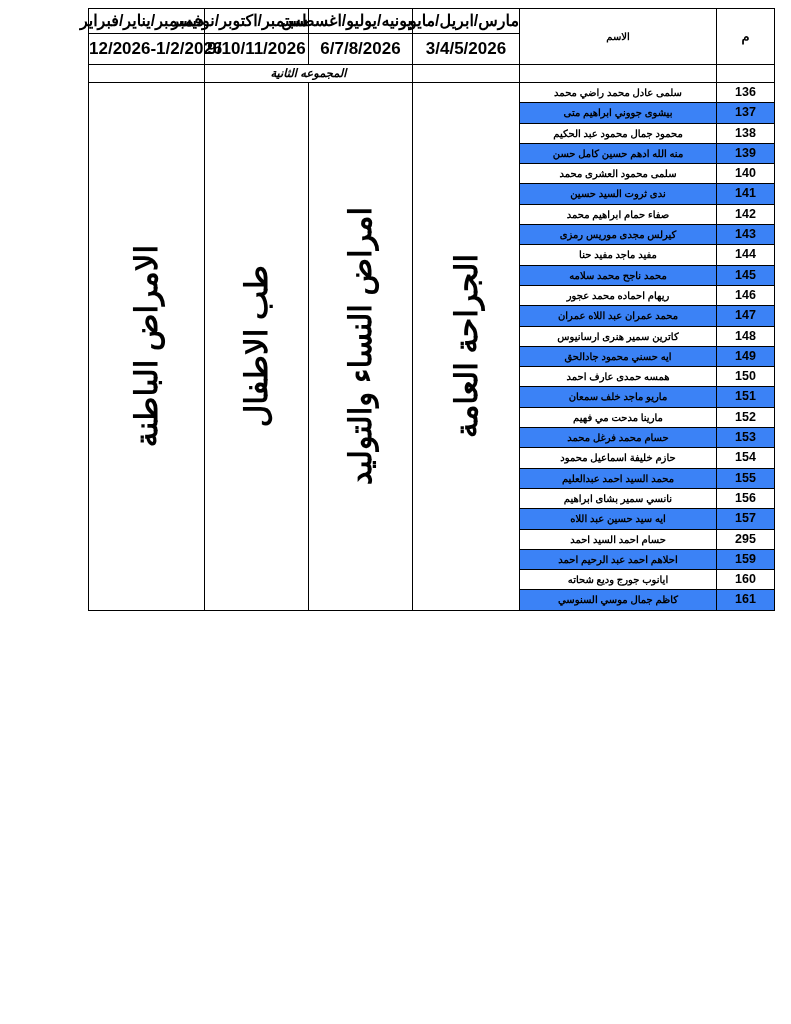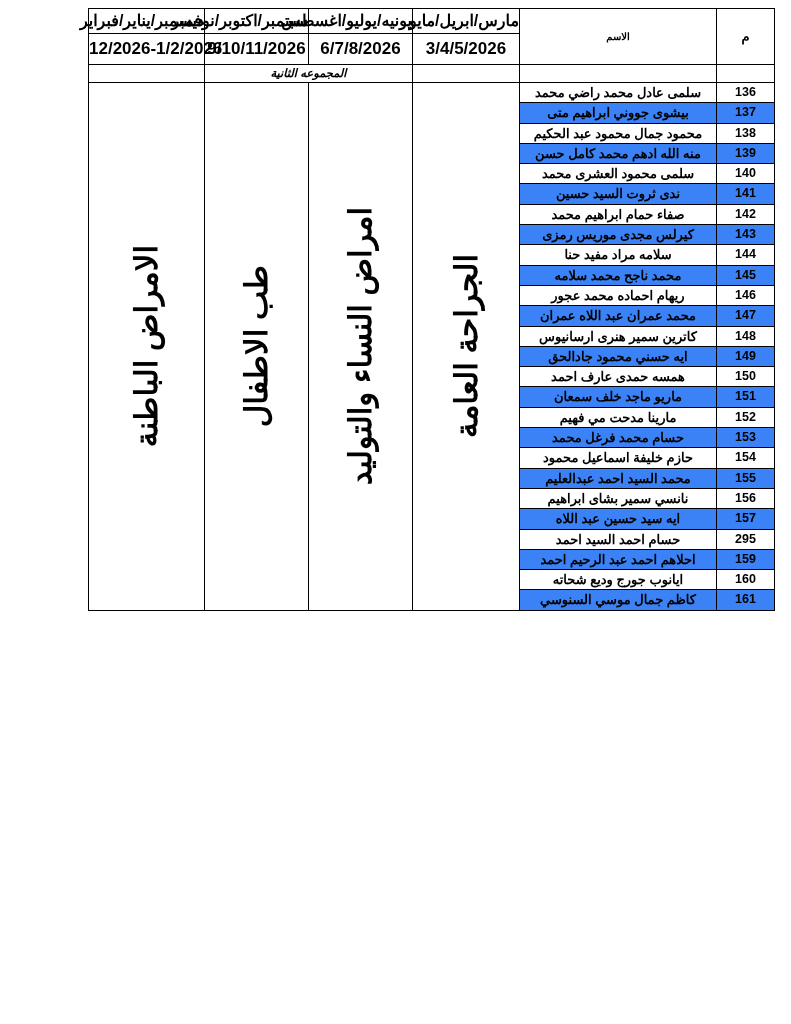--- a/index.html
+++ b/index.html
@@ -72,21 +72,21 @@
   .group-row td.blank {
     border-right-color: #000;
   }
   .num-cell {
     font-size: 12.5px;
     height: 19.3px;
     line-height: 19.3px;
     direction: ltr;
   }
   .name-cell {
-    font-size: 13px;
+    font-size: 10px;
     height: 19.3px;
     line-height: 19.3px;
     white-space: nowrap;
   }
   tr.shade .num-cell, tr.shade .name-cell {
     background: #3b82f6;
   }
   .spec-cell {
     position: relative;
     border: 1px solid #000000;
@@ -176,41 +176,41 @@
       <tr class="shade">
         <td class="num-cell">137</td>
         <td class="name-cell">بيشوى جووني ابراهيم متى</td>
       </tr>
       <tr>
         <td class="num-cell">138</td>
         <td class="name-cell">محمود جمال محمود عبد الحكيم</td>
       </tr>
       <tr class="shade">
         <td class="num-cell">139</td>
-        <td class="name-cell">منه الله ادهم محمد كامل حسن</td>
+        <td class="name-cell">منه الله ادهم حسين كامل حسن</td>
       </tr>
       <tr>
         <td class="num-cell">140</td>
         <td class="name-cell">سلمى محمود العشرى محمد</td>
       </tr>
       <tr class="shade">
         <td class="num-cell">141</td>
         <td class="name-cell">ندى ثروت السيد حسين</td>
       </tr>
       <tr>
         <td class="num-cell">142</td>
         <td class="name-cell">صفاء حمام ابراهيم محمد</td>
       </tr>
       <tr class="shade">
         <td class="num-cell">143</td>
         <td class="name-cell">كيرلس مجدى موريس رمزى</td>
       </tr>
       <tr>
         <td class="num-cell">144</td>
-        <td class="name-cell">سلامه مراد مفيد حنا</td>
+        <td class="name-cell">مفيد ماجد مفيد حنا</td>
       </tr>
       <tr class="shade">
         <td class="num-cell">145</td>
         <td class="name-cell">محمد ناجح محمد سلامه</td>
       </tr>
       <tr>
         <td class="num-cell">146</td>
         <td class="name-cell">ريهام احماده محمد عجور</td>
       </tr>
       <tr class="shade">

